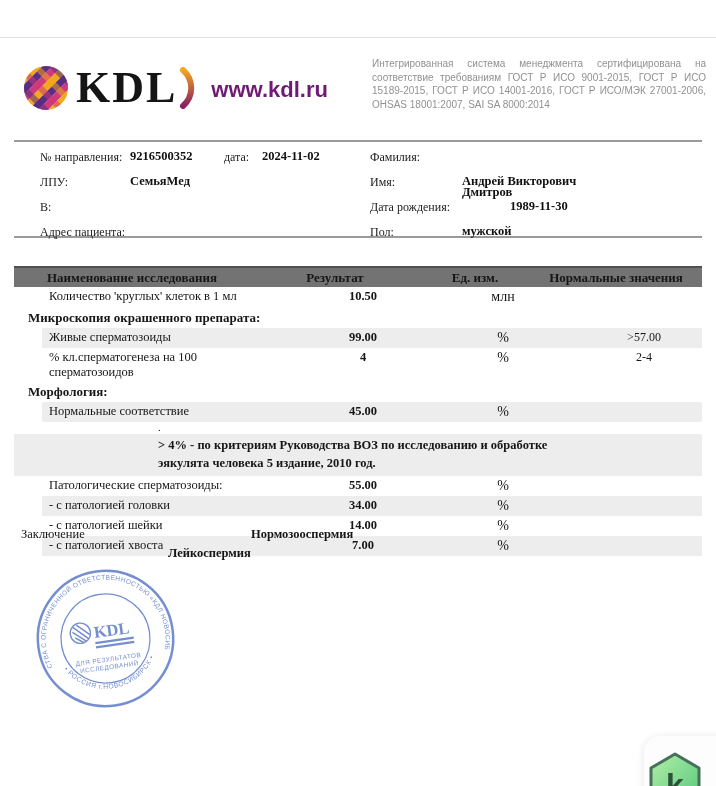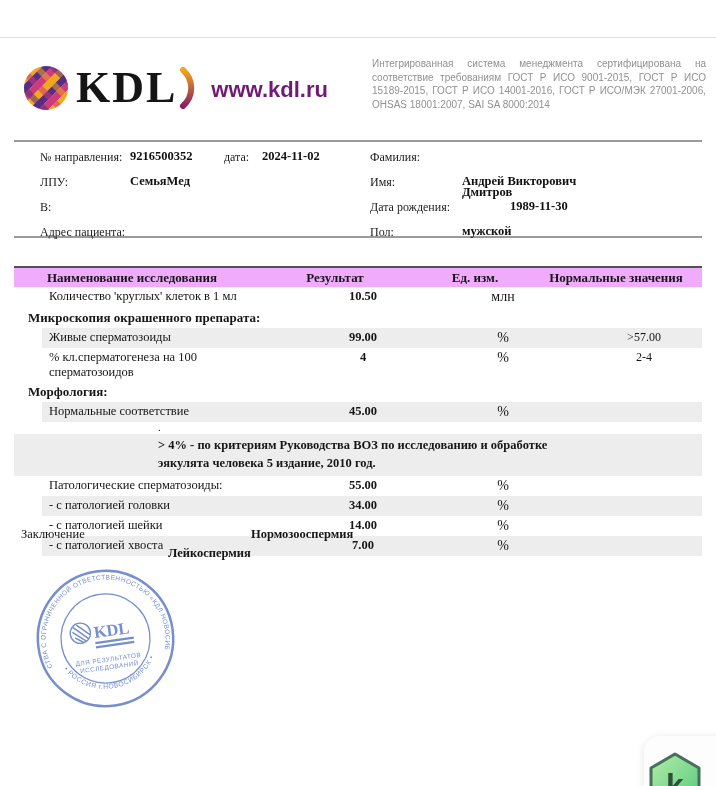--- a/index.html
+++ b/index.html
@@ -24,21 +24,21 @@
 
   
   .patient-box { position:absolute; left:14px; top:140px; width:688px; height:98px;
                  border-top:2px solid #9a9a9a; border-bottom:2px solid #9a9a9a; font-size:12px; }
   .p-item { position:absolute; white-space:nowrap; }
   .p-label { color:#222; }
   .p-value { font-weight:bold; font-size:12.5px; color:#111; }
 
   
   .results-table { position:absolute; left:14px; top:266px; width:688px; }
-  .thead { display:grid; grid-template-columns:236px 170px 110px 172px; background:#f0abfc;
+  .thead { display:grid; grid-template-columns:236px 170px 110px 172px; background:#737373;
            border-top:2px solid #515151; height:21px; align-items:center;
            font-weight:bold; font-size:13px; }
   .thead .h-name { text-align:center; }
   .thead .h-result { text-align:center; }
   .thead .h-unit { text-align:center; }
   .thead .h-normal { text-align:center; }
 
   .trow { font-size:12.5px; }
   .trow.shaded { background:#ededed; }
   .trow.result { display:grid; grid-template-columns:236px 170px 110px 172px; padding:2px 0;margin-left:28px; }

